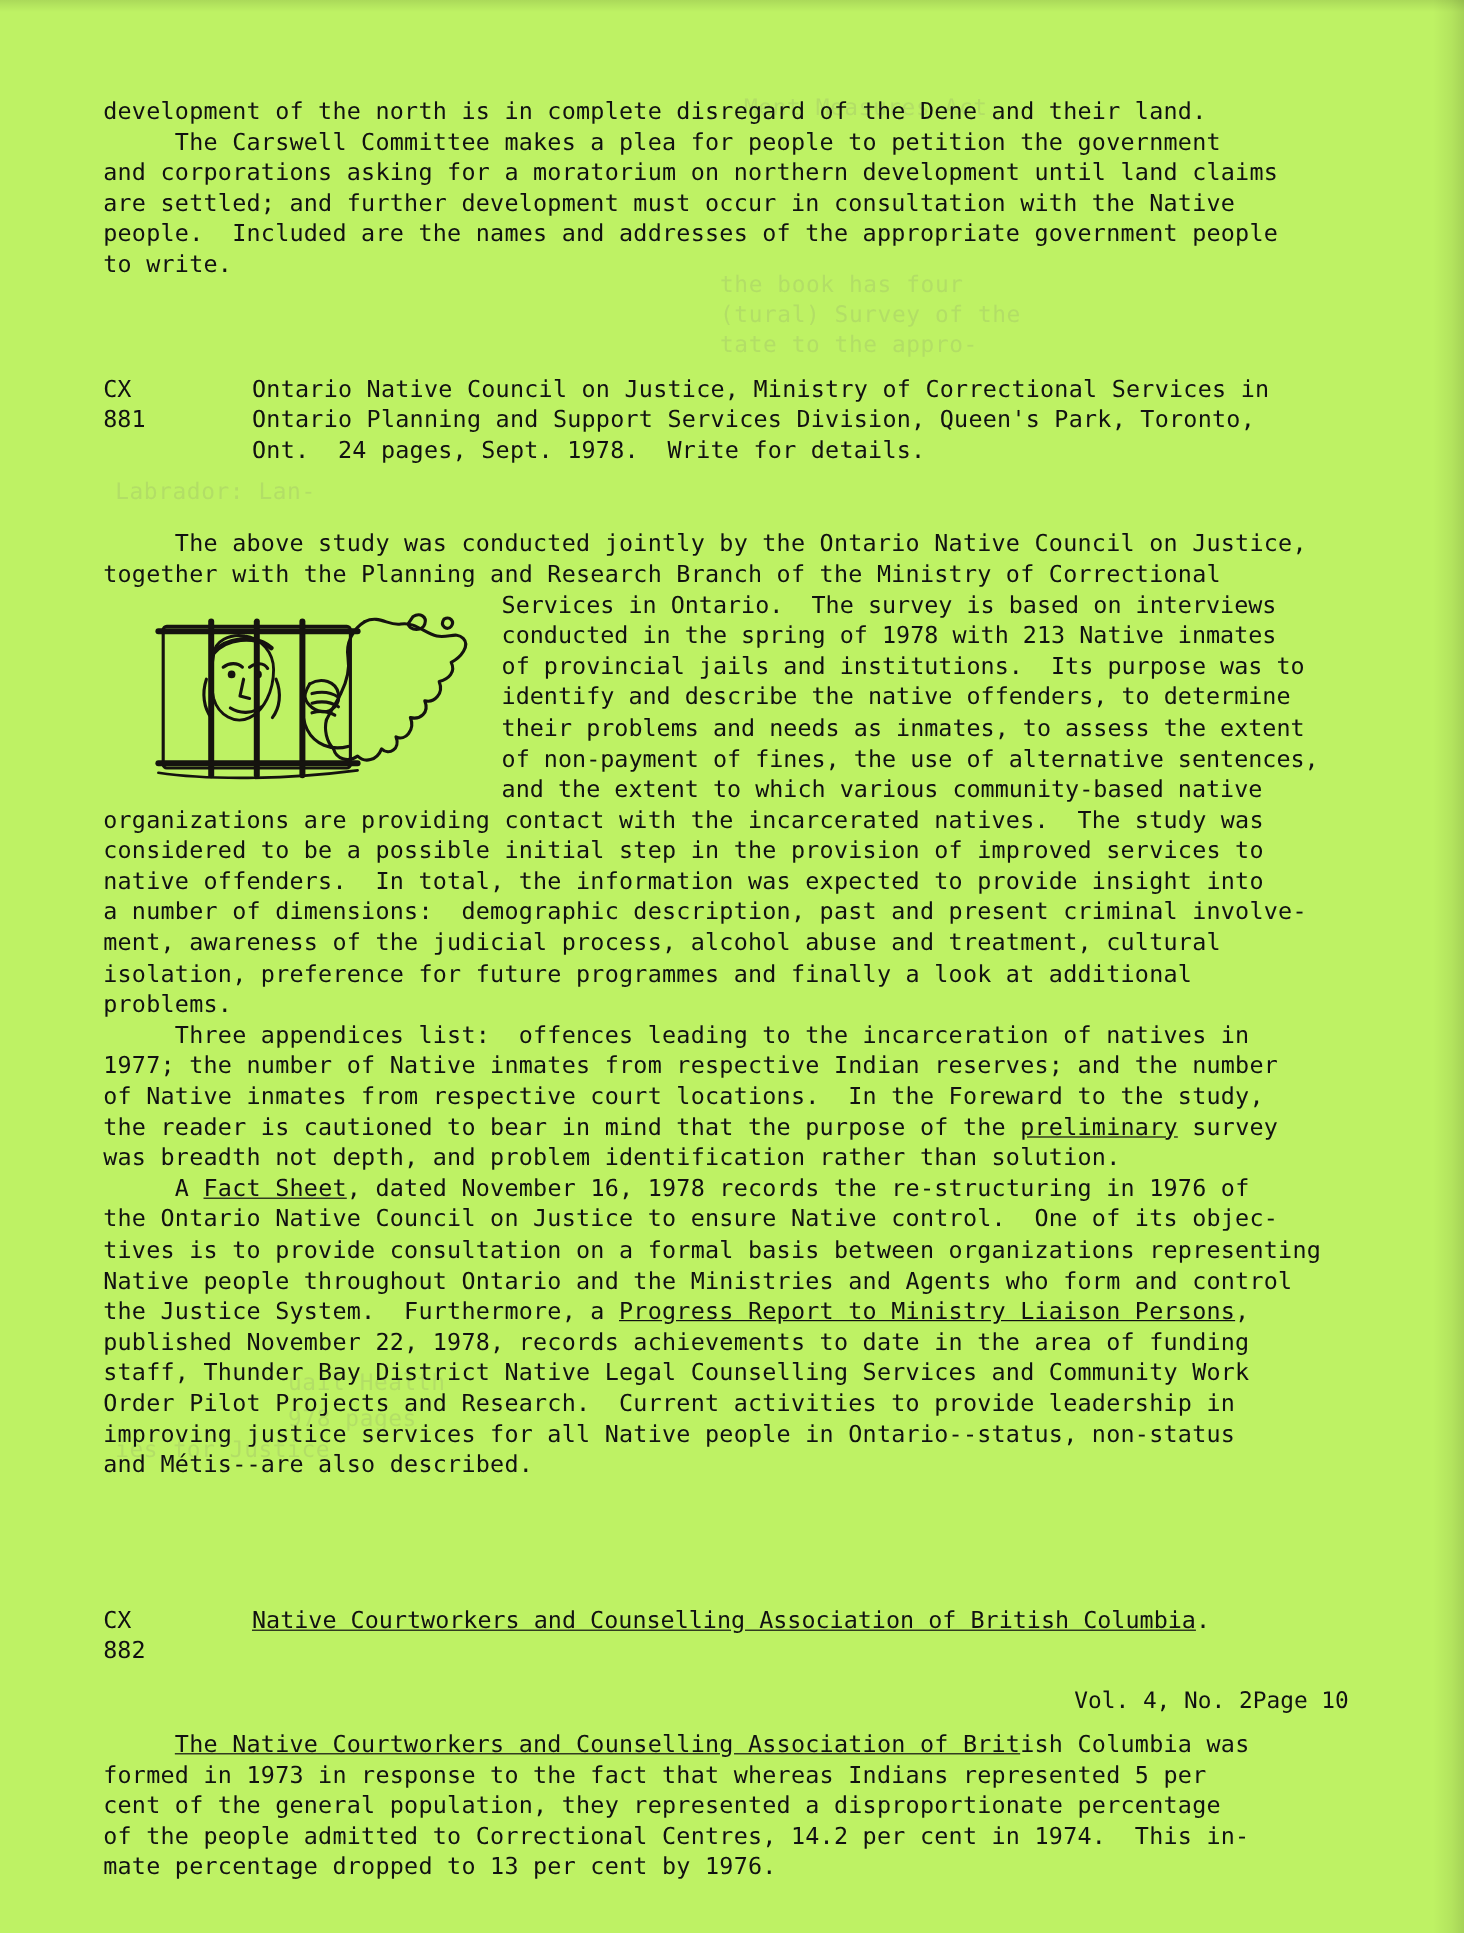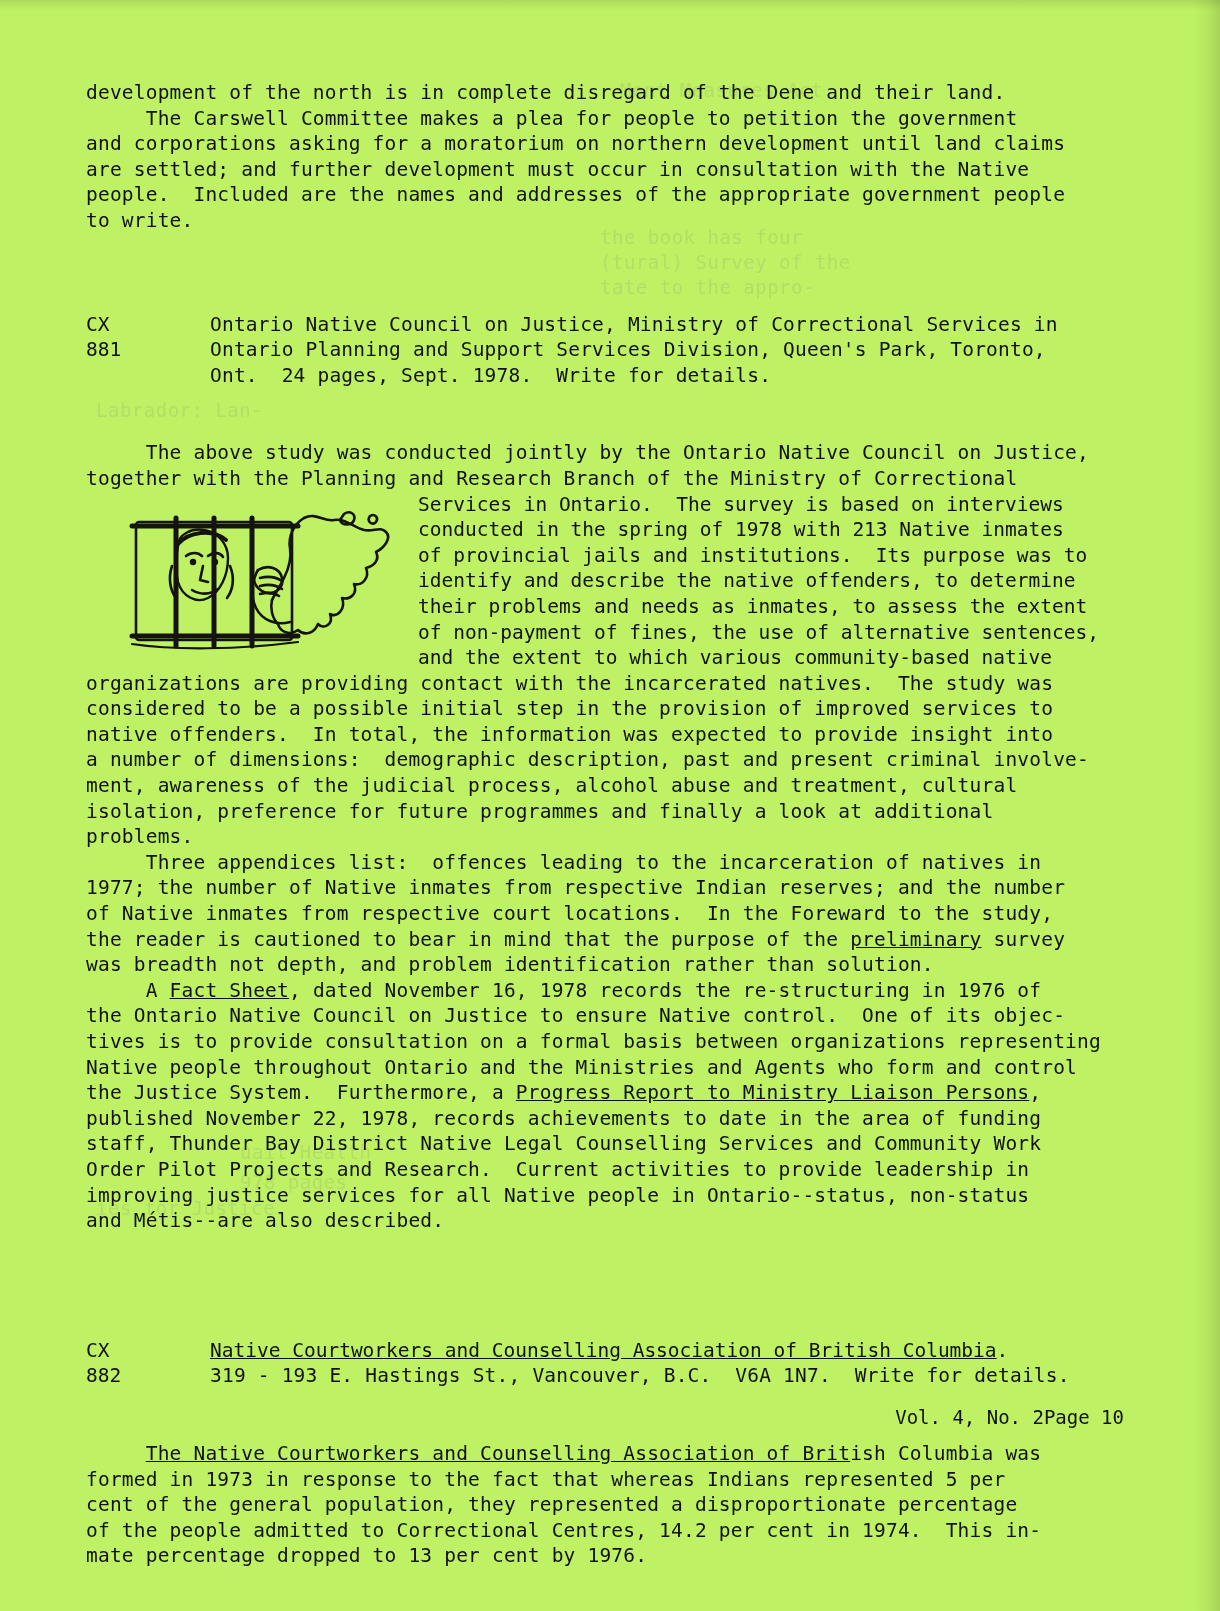--- a/index.html
+++ b/index.html
@@ -241,21 +241,20 @@
     <div class="gap-lg"></div>
     <div class="gap-sm"></div>
 
     <div class="entry">
       <div class="entry-code">
         <div>CX</div>
         <div>882</div>
       </div>
       <div class="entry-body">
         <div><span class="u">Native Courtworkers and Counselling Association of British Columbia</span><span>.</span></div>
-        <div class="line">319 - 193 E. Hastings St., Vancouver, B.C.  V6A 1N7.  Write for details.</div>
       </div>
     </div>
 
     <div class="gap-md"></div>
 
     <div class="para">
       <div class="line"><span>     </span><span class="u">The Native Courtworkers and Counselling Association of Brit</span><span>ish Columbia was</span></div>
       <div class="line">formed in 1973 in response to the fact that whereas Indians represented 5 per
 cent of the general population, they represented a disproportionate percentage
 of the people admitted to Correctional Centres, 14.2 per cent in 1974.  This in-

